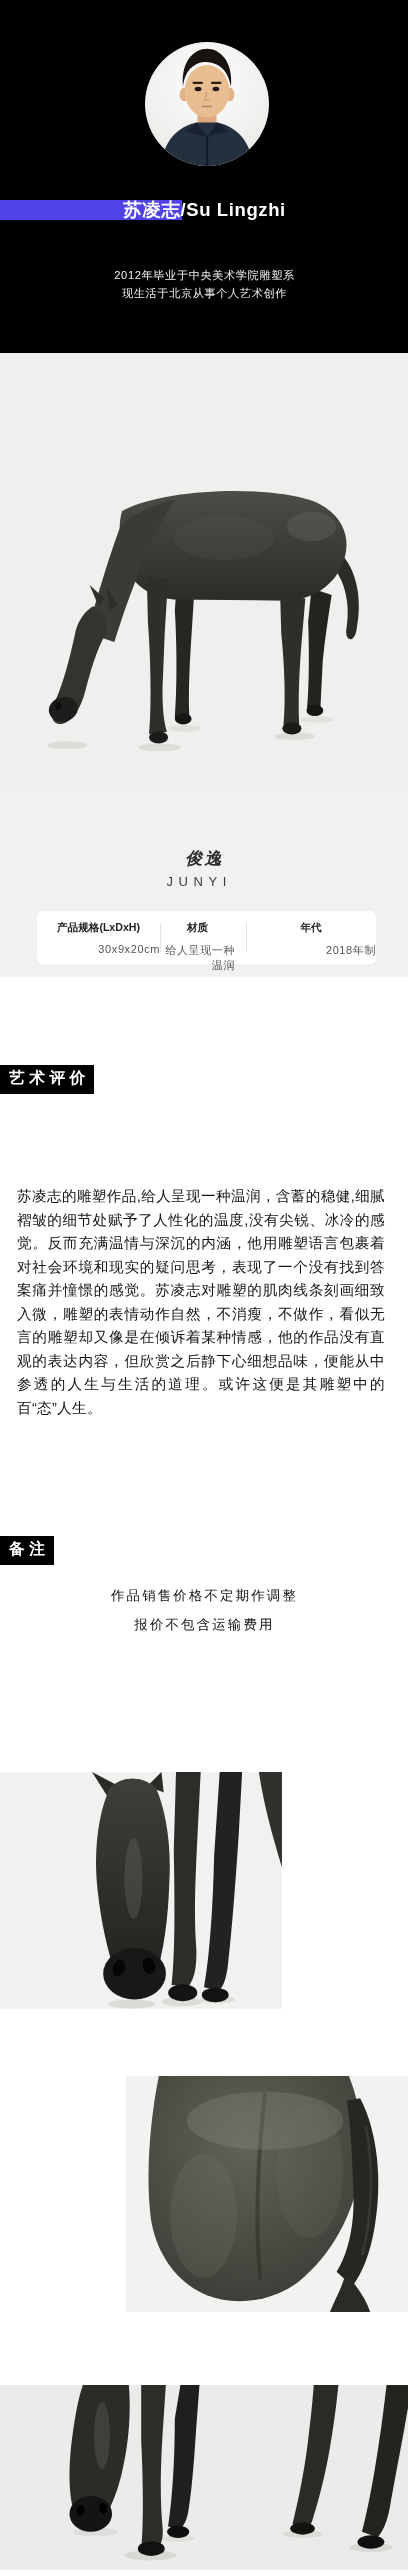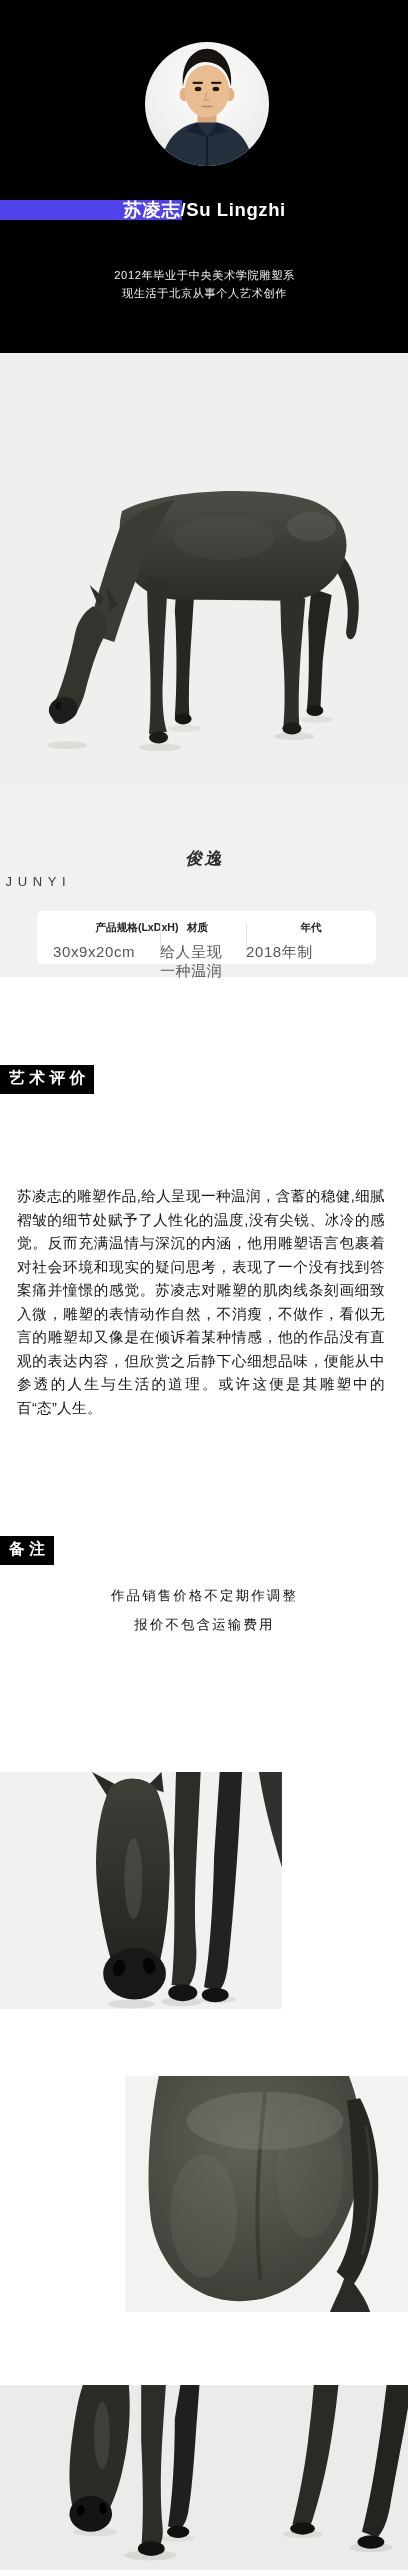--- a/index.html
+++ b/index.html
@@ -16,27 +16,27 @@
   .bio-1{top:250px;} .bio-2{top:268px;} .bio-3{top:286px;}
 
   
   .hero-photo{position:absolute;left:0;top:353px;width:409px;height:437px;}
   .hero-photo svg{display:block;}
 
   
   .info-sec{position:absolute;left:0;top:789px;width:409px;height:188px;background:#f2f1ef;}
   .title-cn{position:absolute;left:0;top:847px;width:409px;text-align:center;font-size:17px;font-weight:bold;
     color:#2d2d2d;letter-spacing:2.2px;font-style:italic;}
-  .title-en{position:absolute;left:0;top:874px;width:393px;text-align:left;font-size:13px;color:#3c3c3c;
+  .title-en{position:absolute;left:0;top:874px;width:393px;text-align:center;font-size:13px;color:#3c3c3c;
     letter-spacing:5.6px;text-indent:5.6px;}
   .spec-card{position:absolute;left:37px;top:911px;width:339px;height:53px;background:#ffffff;border-radius:5.6px;}
   .spec-col{position:absolute;top:0;height:53px;}
-  .spec-col-1{left:16px;width:123px;padding-left:45px;} .spec-col-2{left:123px;width:75px;} .spec-col-3{left:209px;width:130px;}
+  .spec-col-1{left:0;width:123px;} .spec-col-2{left:123px;width:75px;} .spec-col-3{left:209px;width:130px;}
   .spec-label{position:absolute;top:10px;left:0;width:100%;text-align:center;font-size:10.6px;font-weight:bold;color:#222222;}
-  .spec-value{position:absolute;top:32px;left:0;width:100%;text-align:left;font-size:15px;color:#555555;letter-spacing:0.6px;}
+  .spec-value{position:absolute;top:32px;left:0;width:100%;text-align:right;font-size:11px;color:#555555;letter-spacing:0.6px;}
   .spec-div{position:absolute;top:12.3px;width:0.6px;height:29px;background:#e2e2df;}
   .spec-div-1{left:123px;} .spec-div-2{left:209px;}
 
   
   .label-row{position:absolute;left:0;width:364px;}
   .label-row-review{top:1065px;}
   .label-row-notes{top:1536px;}
   .black-label{display:inline-block;background:#000000;color:#ffffff;font-size:15.7px;font-weight:bold;
     letter-spacing:4.5px;padding:3.4px 4.5px 4.5px 9px;}
 

